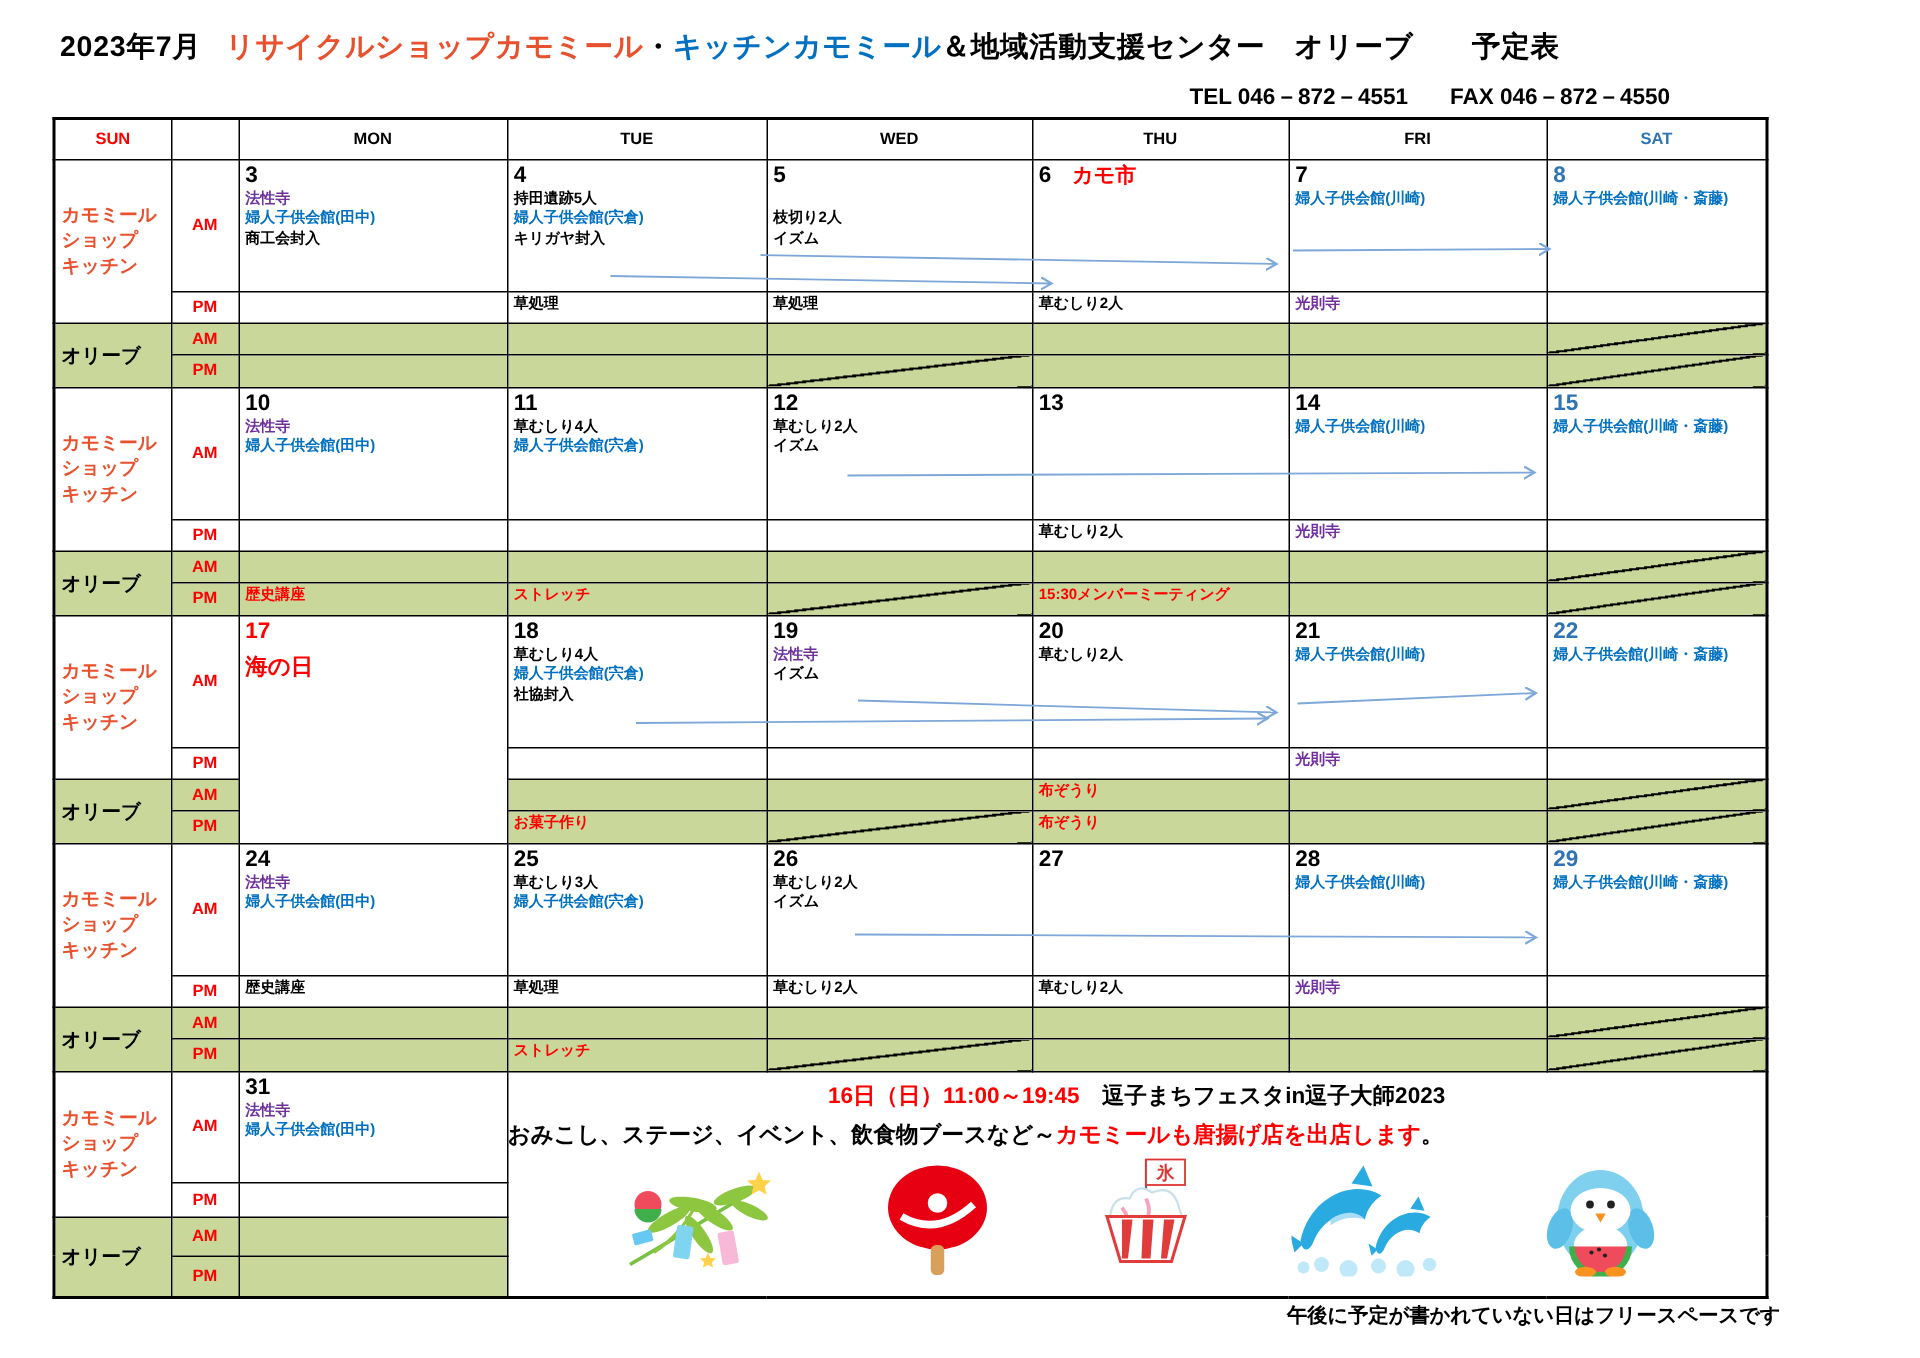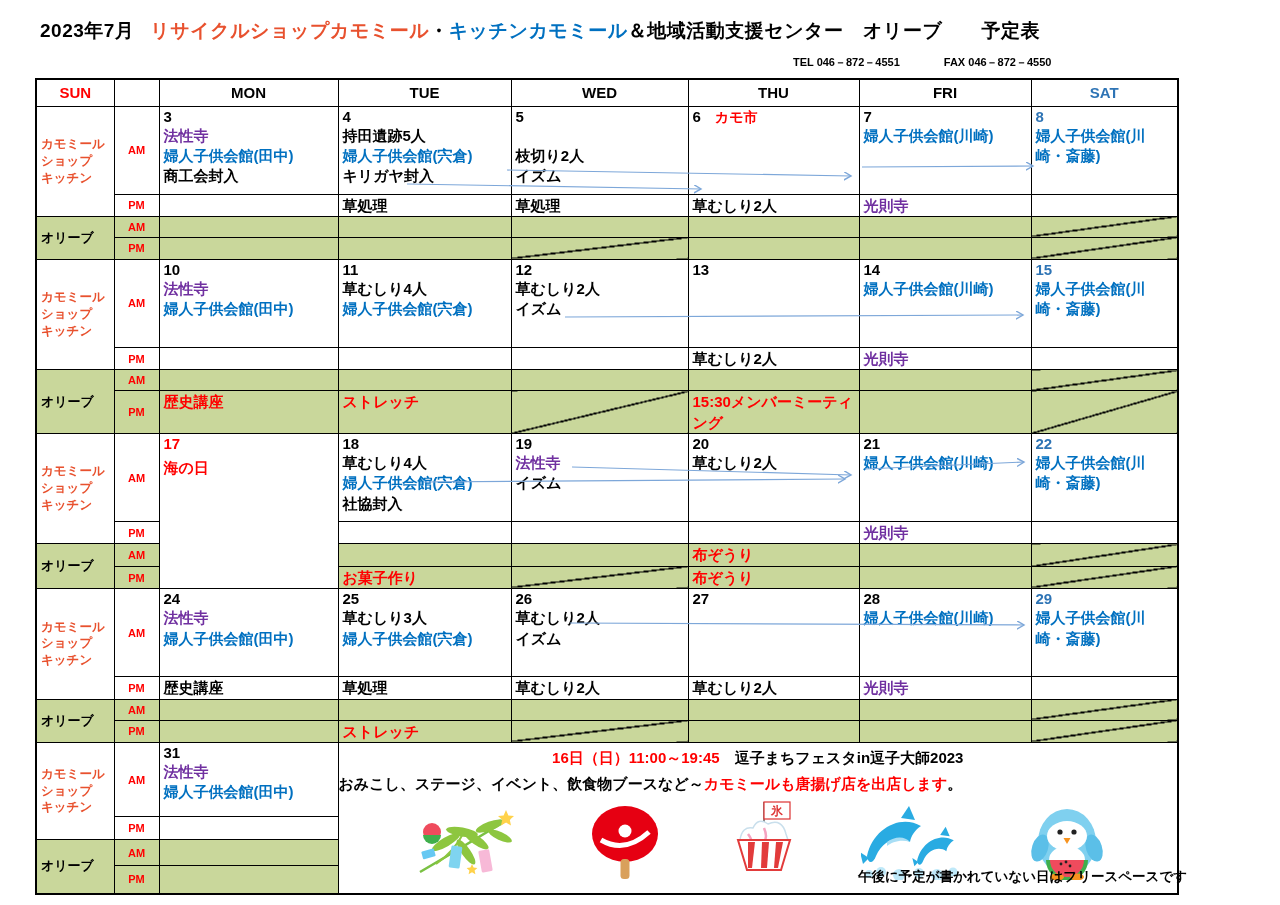--- a/index.html
+++ b/index.html
@@ -7,47 +7,47 @@
     --satblue:#2e74b5; --green:#c9d79b; --arrow:#7da7d9;
   }
   *{margin:0;padding:0;box-sizing:border-box;}
   html,body{background:#fff;}
   body{width:1280px;height:905px;position:relative;overflow:hidden;
        font-family:"Liberation Sans","DejaVu Sans",sans-serif;color:#000;}
 
   .title{position:absolute;left:40px;top:18px;font-size:19px;font-weight:bold;white-space:nowrap;letter-spacing:.5px;}
   .t-k{color:#000;} .t-o{color:var(--orange);} .t-b{color:var(--blue);} .sp{margin-left:16px;}
 
-  .contact{position:absolute;left:793px;top:55px;font-size:11px;font-weight:bold;display:flex;gap:44px;white-space:nowrap;}
+  .contact{position:absolute;left:793px;top:55px;font-size:15px;font-weight:bold;display:flex;gap:28px;white-space:nowrap;}
 
   table.cal{position:absolute;left:35px;top:78px;border-collapse:collapse;table-layout:fixed;
             width:1142px;border:2px solid #000;}
   td,th{border:1px solid #000;vertical-align:top;overflow:hidden;}
-  th{font-size:15px;font-weight:bold;text-align:center;vertical-align:middle;}
+  th{font-size:11px;font-weight:bold;text-align:center;vertical-align:middle;}
   .r-hdr th{height:27px;}
   .h-sun{color:var(--red);} .h-sat{color:var(--satblue);}
 
   .r-am{height:88px;} .r-pm{height:21px;} .r-oam{height:21px;} .r-opm{height:22px;}
   .r-am5{height:74px;} .r-pm5{height:23px;} .r-oam5{height:26px;} .r-opm5{height:28px;}
 
   .green{background-color:var(--green);}
   .diag{background-image:linear-gradient(to bottom right,
         transparent calc(50% - .8px), #000 calc(50% - .8px),
         #000 calc(50% + .8px), transparent calc(50% + .8px));}
 
   .lbl{color:var(--red);font-weight:bold;font-size:11px;text-align:center;vertical-align:middle;}
   .shoplbl{color:var(--orange);font-weight:bold;font-size:12.5px;vertical-align:middle;
            padding-left:4px;line-height:1.35;margin-top:39px;}
   .olivelbl{color:#000;font-weight:bold;font-size:13px;vertical-align:middle;padding-left:4px;margin-top:36px;}
 
   .daycell{padding:1px 3px 0 4px;font-weight:bold;}
   .numline{line-height:17px;margin-bottom:1px;}
   .num{font-size:15px;font-weight:bold;}
   .badge{margin-left:14px;font-size:14px;font-weight:bold;}
-  .ln{font-size:15px;line-height:1.36;word-break:break-all;}
+  .ln{font-size:10px;line-height:1.36;word-break:break-all;}
   .big{font-size:15px;margin-top:6px;}
   .c-k{color:#000;} .c-r{color:var(--red);} .c-b{color:var(--blue);}
   .c-p{color:var(--purple);} .c-u{color:var(--satblue);}
 
   .bannercell{padding:0;}
   .banner{width:100%;height:100%;}
   .bline1{text-align:center;font-size:15px;font-weight:bold;margin-top:6px;}
   .bline2{text-align:left;font-size:15px;font-weight:bold;margin-top:7px;}
   .bicons{display:flex;justify-content:space-evenly;align-items:flex-end;margin-top:8px;height:82px;padding:0 8px;}
   .bicons span{display:inline-block;}

